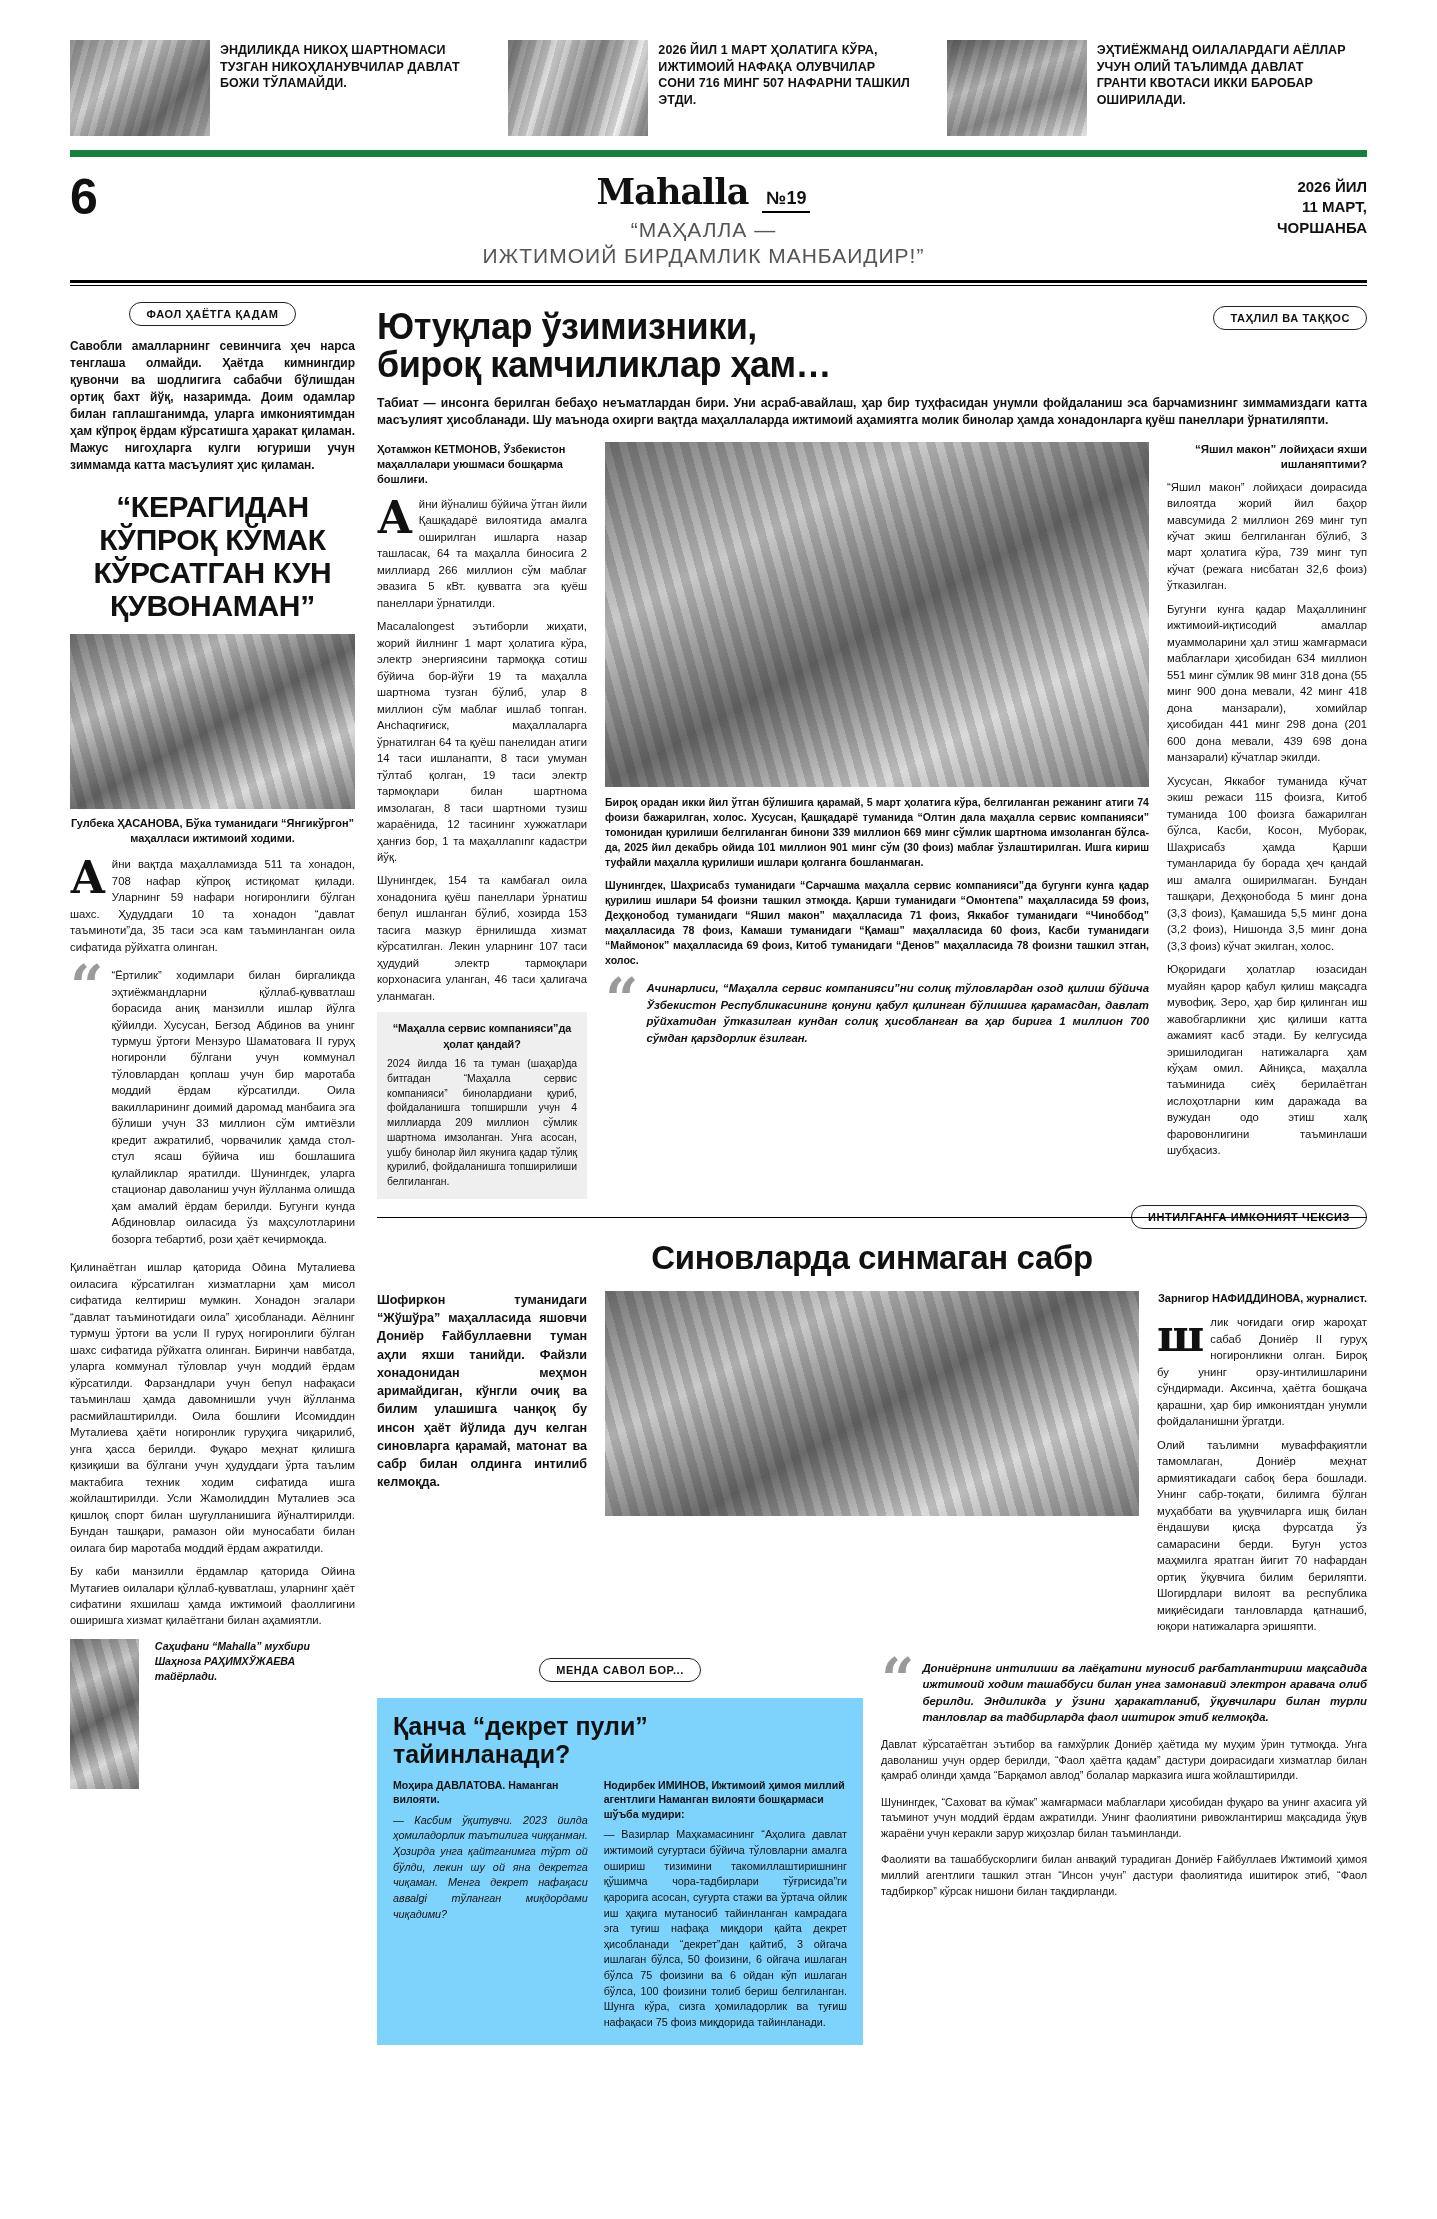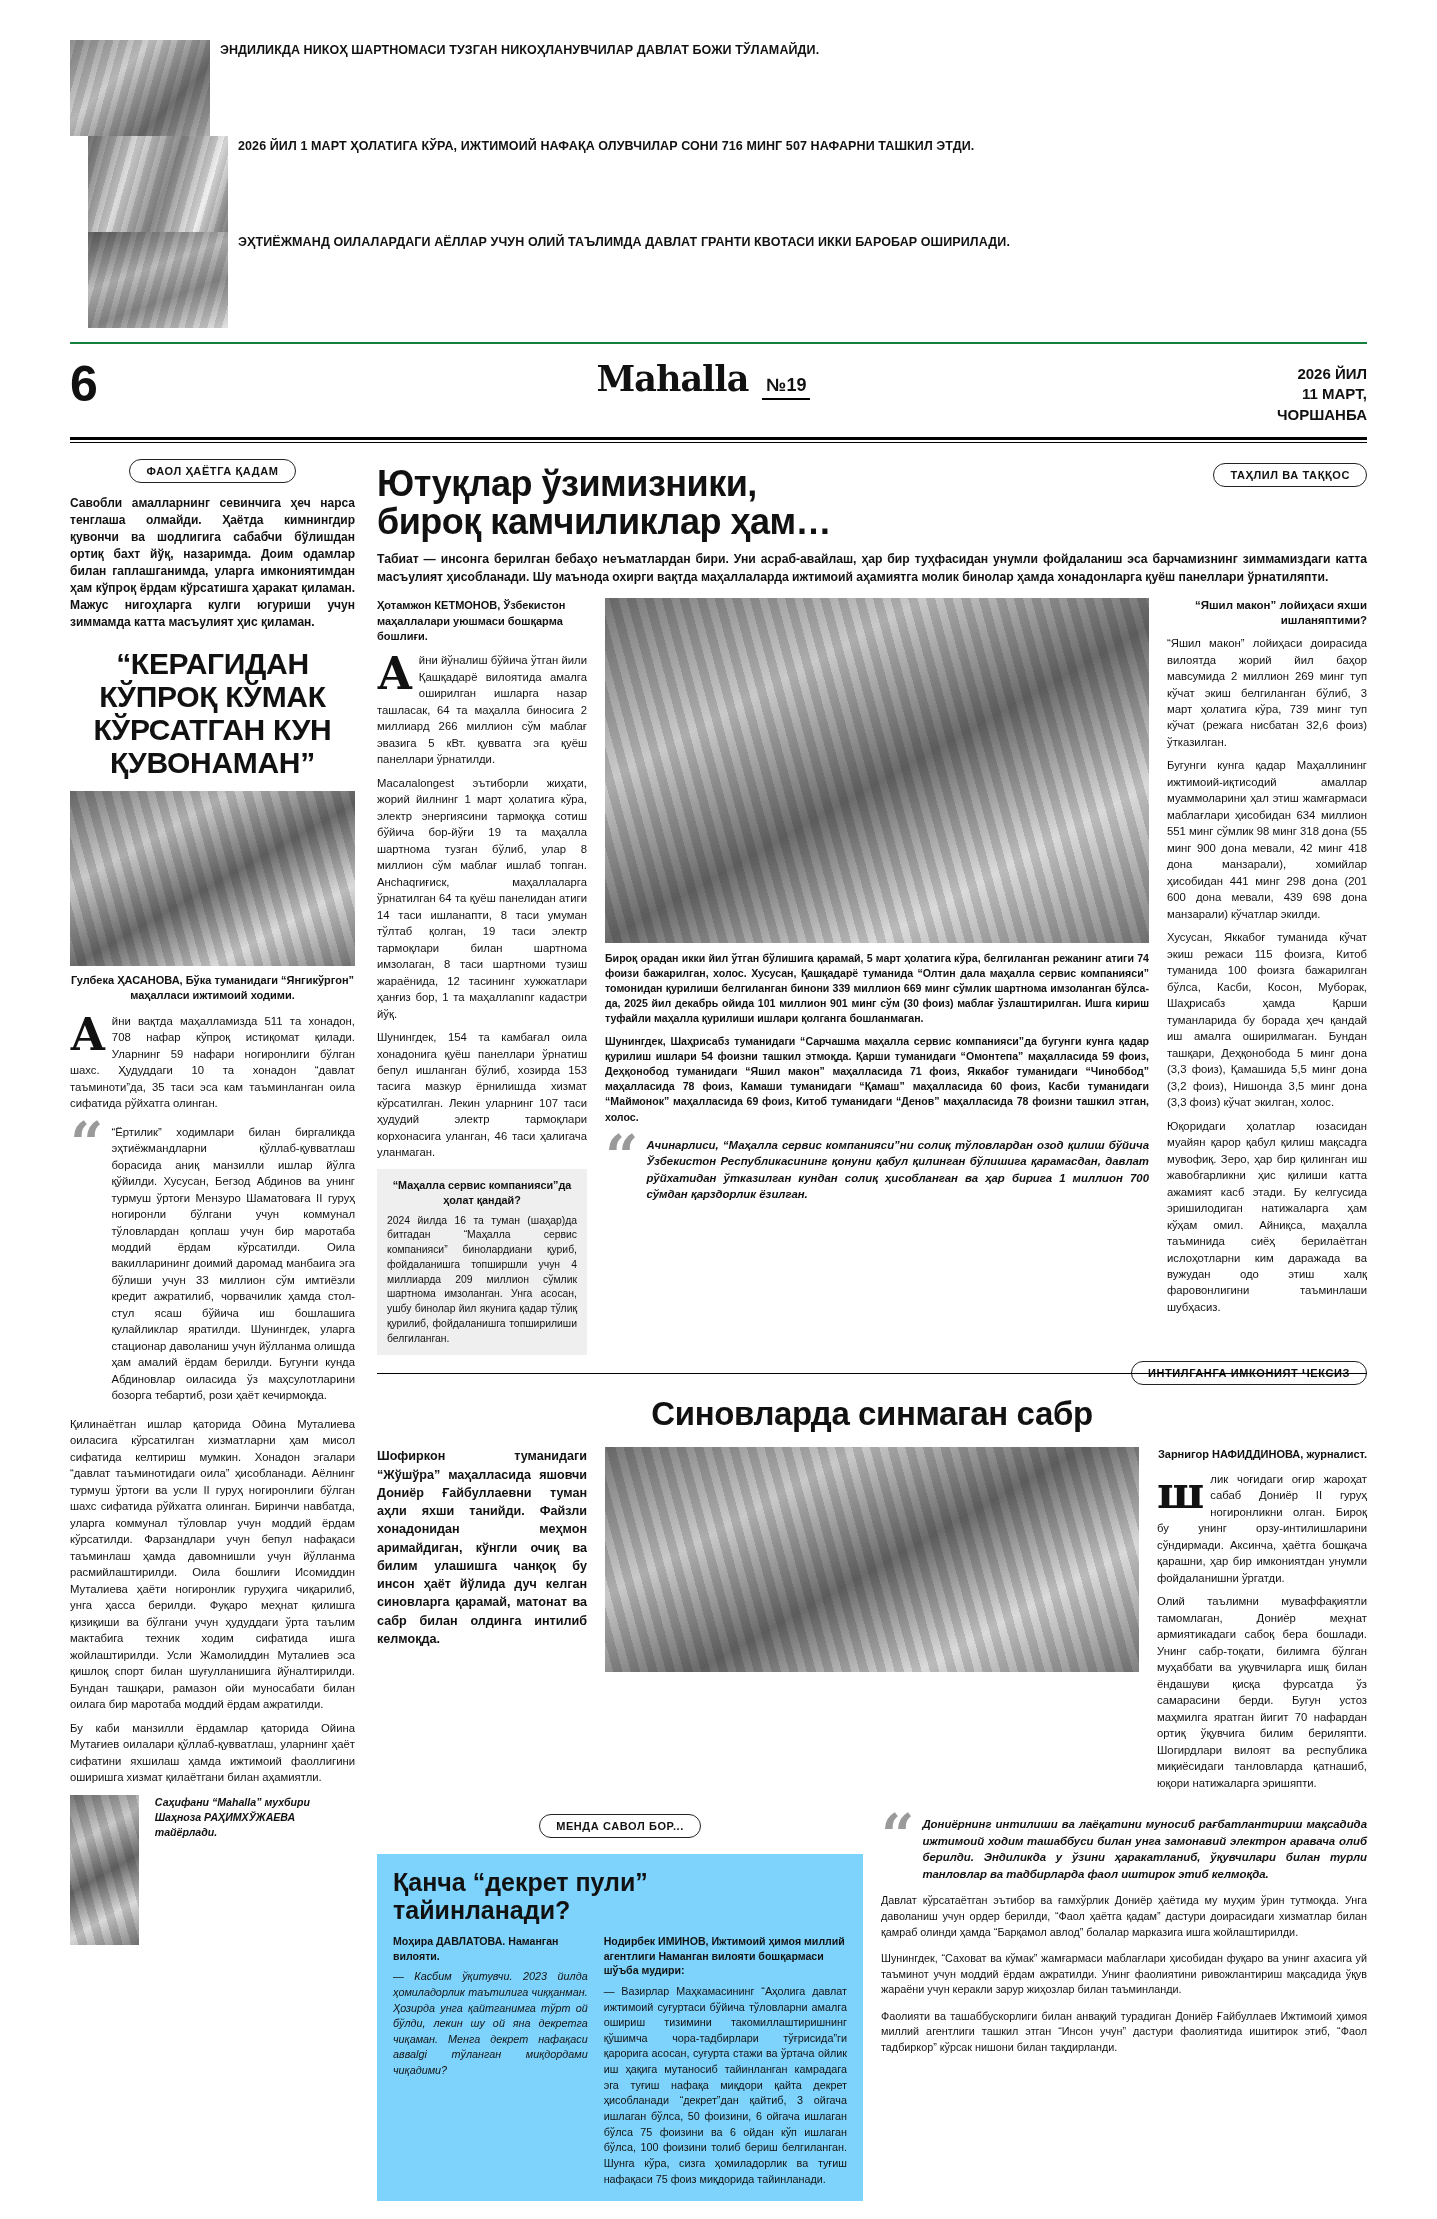--- a/index.html
+++ b/index.html
@@ -15,23 +15,22 @@
     min-height: 2219px;
     padding: 40px 70px 30px 70px;
     position: relative;
   }
 
   
   .teasers {
     display: flex;
     gap: 0;
     align-items: flex-start;
-    border-bottom: 2px solid #15803d;
+    border-bottom: 7px solid #15803d;
     padding-bottom: 14px;
-    flex-direction: column;
   }
   .teaser {
     display: flex;
     gap: 10px;
     align-items: flex-start;
     flex: 1 1 0;
     padding-right: 18px;
   }
   .teaser + .teaser { padding-left: 18px; }
   .teaser-photo {
@@ -410,20 +409,24 @@
       <div class="teaser-text">ЭҲТИЁЖМАНД оилалардаги аёллар учун олий таълимда ДАВЛАТ ГРАНТИ КВОТАСИ ИККИ БАРОБАР оширилади.</div>
     </div>
   </div>
 
   <div class="masthead">
     <div class="page-num">6</div>
     <div class="logo-block">
       <div class="logo-row">
         <div class="logo">Mahalla</div>
         <div class="issue">№19</div>
+      </div>
+      <div class="slogan">
+        <span>“МАҲАЛЛА —</span>
+        <span class="l2">ИЖТИМОИЙ БИРДАМЛИК МАНБАИДИР!”</span>
       </div>
     </div>
     <div class="date-block">
       <div>2026 ЙИЛ</div>
       <div>11 МАРТ,</div>
       <div>ЧОРШАНБА</div>
     </div>
   </div>
   <div class="rule-thick"></div>
   <div class="rule-thin"></div>

